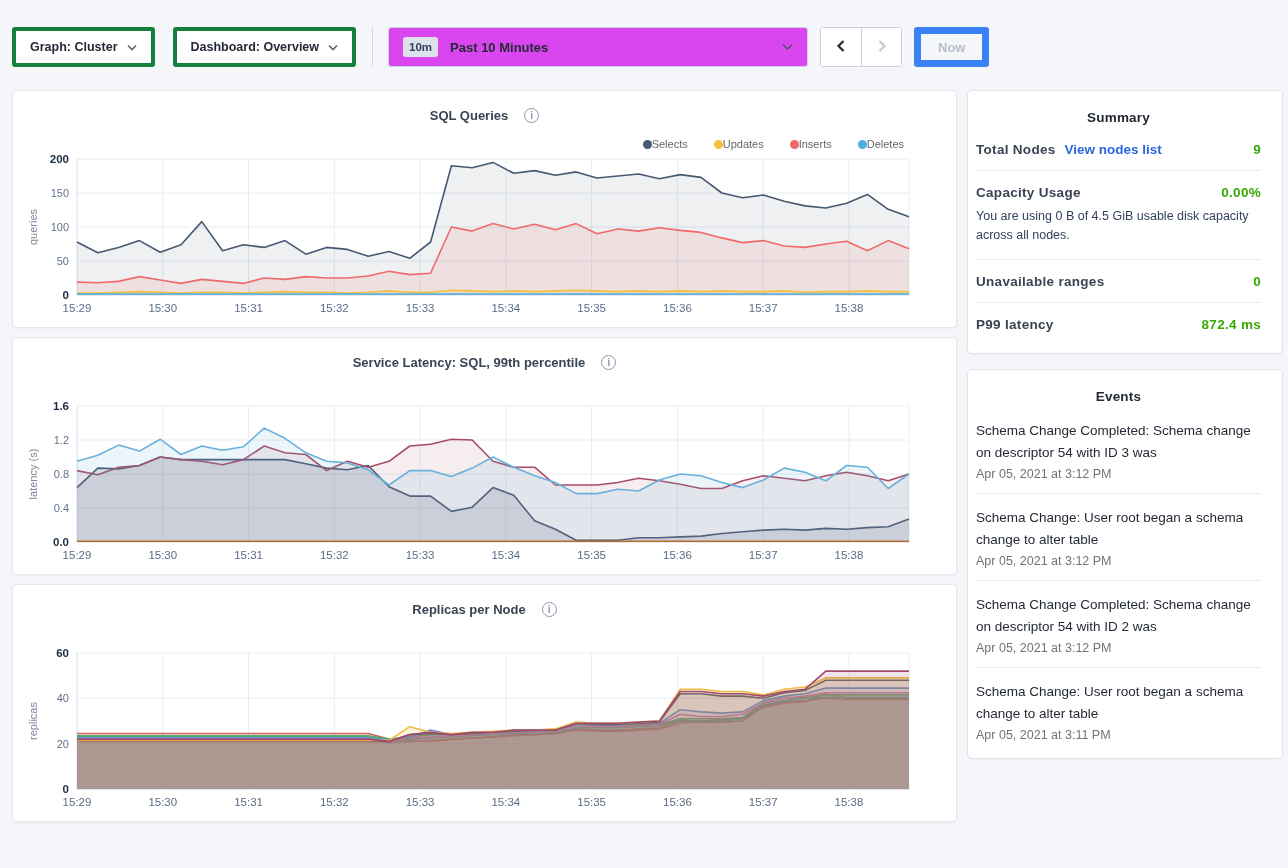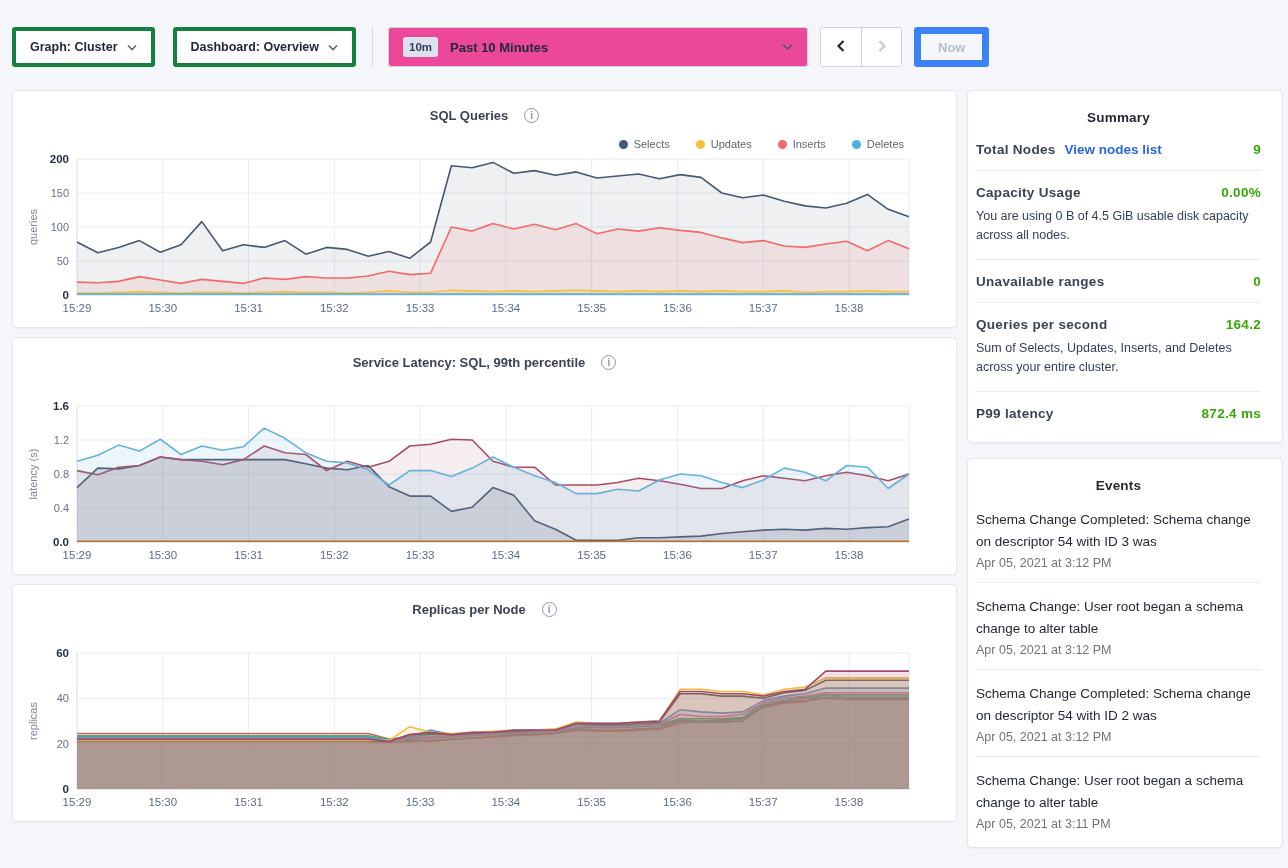--- a/index.html
+++ b/index.html
@@ -18,21 +18,21 @@
   .toolbar { display:flex; align-items:center; margin:27px 12px 0 12px; height:40px; }
   .dd {
     height:40px; background:#fff; border:4px solid #15803d; border-radius:3px;
     display:flex; align-items:center; gap:9px; padding:0 14px;
     font-family:inherit; font-size:12.5px; font-weight:bold; color:#242a35; cursor:pointer;
   }
   .dd + .dd { margin-left:18px; }
   .dd .caret { color:#5a6478; display:flex; }
   .vdivider { width:1px; height:40px; background:#d4d9e3; margin:0 15px 0 16px; }
   .timepicker {
-    width:420px; height:40px; background:#ec4899; border:1px solid #ccd2df; border-radius:3px;
+    width:420px; height:40px; background:#d946ef; border:1px solid #ccd2df; border-radius:3px;
     display:flex; align-items:center; padding:0 14px; gap:12px; cursor:pointer;
   }
   .tr-badge {
     background:#dde1eb; color:#33405c; font-size:11.5px; font-weight:bold;
     padding:4px 6px; border-radius:3px;
   }
   .tr-label { font-size:13px; font-weight:bold; color:#242a35; }
   .tp-caret { margin-left:auto; color:#4a5568; display:flex; }
   .arrow-group {
     display:flex; margin-left:12px; border:1px solid #ccd2df; border-radius:3px;
@@ -60,21 +60,21 @@
     padding-top:17px; display:flex; align-items:center; justify-content:center; gap:16px;
     font-size:13px; font-weight:bold; color:#394455;
   }
   .info-icon {
     width:15px; height:15px; border:1px solid #8a97a8; border-radius:50%;
     color:#8a97a8; font-size:10px; line-height:13px; text-align:center;
     font-style:normal; display:inline-block; cursor:pointer;
   }
   .info-icon::before { content:"i"; }
   .legend { position:absolute; top:47px; right:52px; display:flex; gap:26px; }
-  .legend-item { display:flex; align-items:center; gap:6px; font-size:11px; color:#60656f; }
+  .legend-item { display:flex; align-items:center; font-size:11px; color:#60656f; }
   .legend-dot { width:9px; height:9px; border-radius:50%; }
   .chart-body { position:absolute; left:0; top:40px; width:945px; height:190px; }
   
   .sidebar { width:316px; }
   .side-card {
     background:#fff; border:1px solid #e0e4ec; border-radius:5px;
     padding:0 21px 8px 8px; box-shadow:0 1px 2px rgba(40,50,70,.04);
   }
   .side-card h3 {
     text-align:center; font-size:13.5px; font-weight:bold; color:#242a35;
@@ -346,27 +346,20 @@
           <div class="sdesc">You are using 0 B of 4.5 GiB usable disk capacity across all nodes.</div>
         </div>
 
         <div class="srow">
           <div class="srow-line">
             <span class="slabel">Unavailable ranges</span>
             <span class="sval">0</span>
           </div>
         </div>
 
-        <div class="srow">
-          <div class="srow-line">
-            <span class="slabel">Queries per second</span>
-            <span class="sval">164.2</span>
-          </div>
-          <div class="sdesc">Sum of Selects, Updates, Inserts, and Deletes across your entire cluster.</div>
-        </div>
 
         <div class="srow">
           <div class="srow-line">
             <span class="slabel">P99 latency</span>
             <span class="sval">872.4 ms</span>
           </div>
         </div>
       </section>
 
       <section class="side-card events-card">

